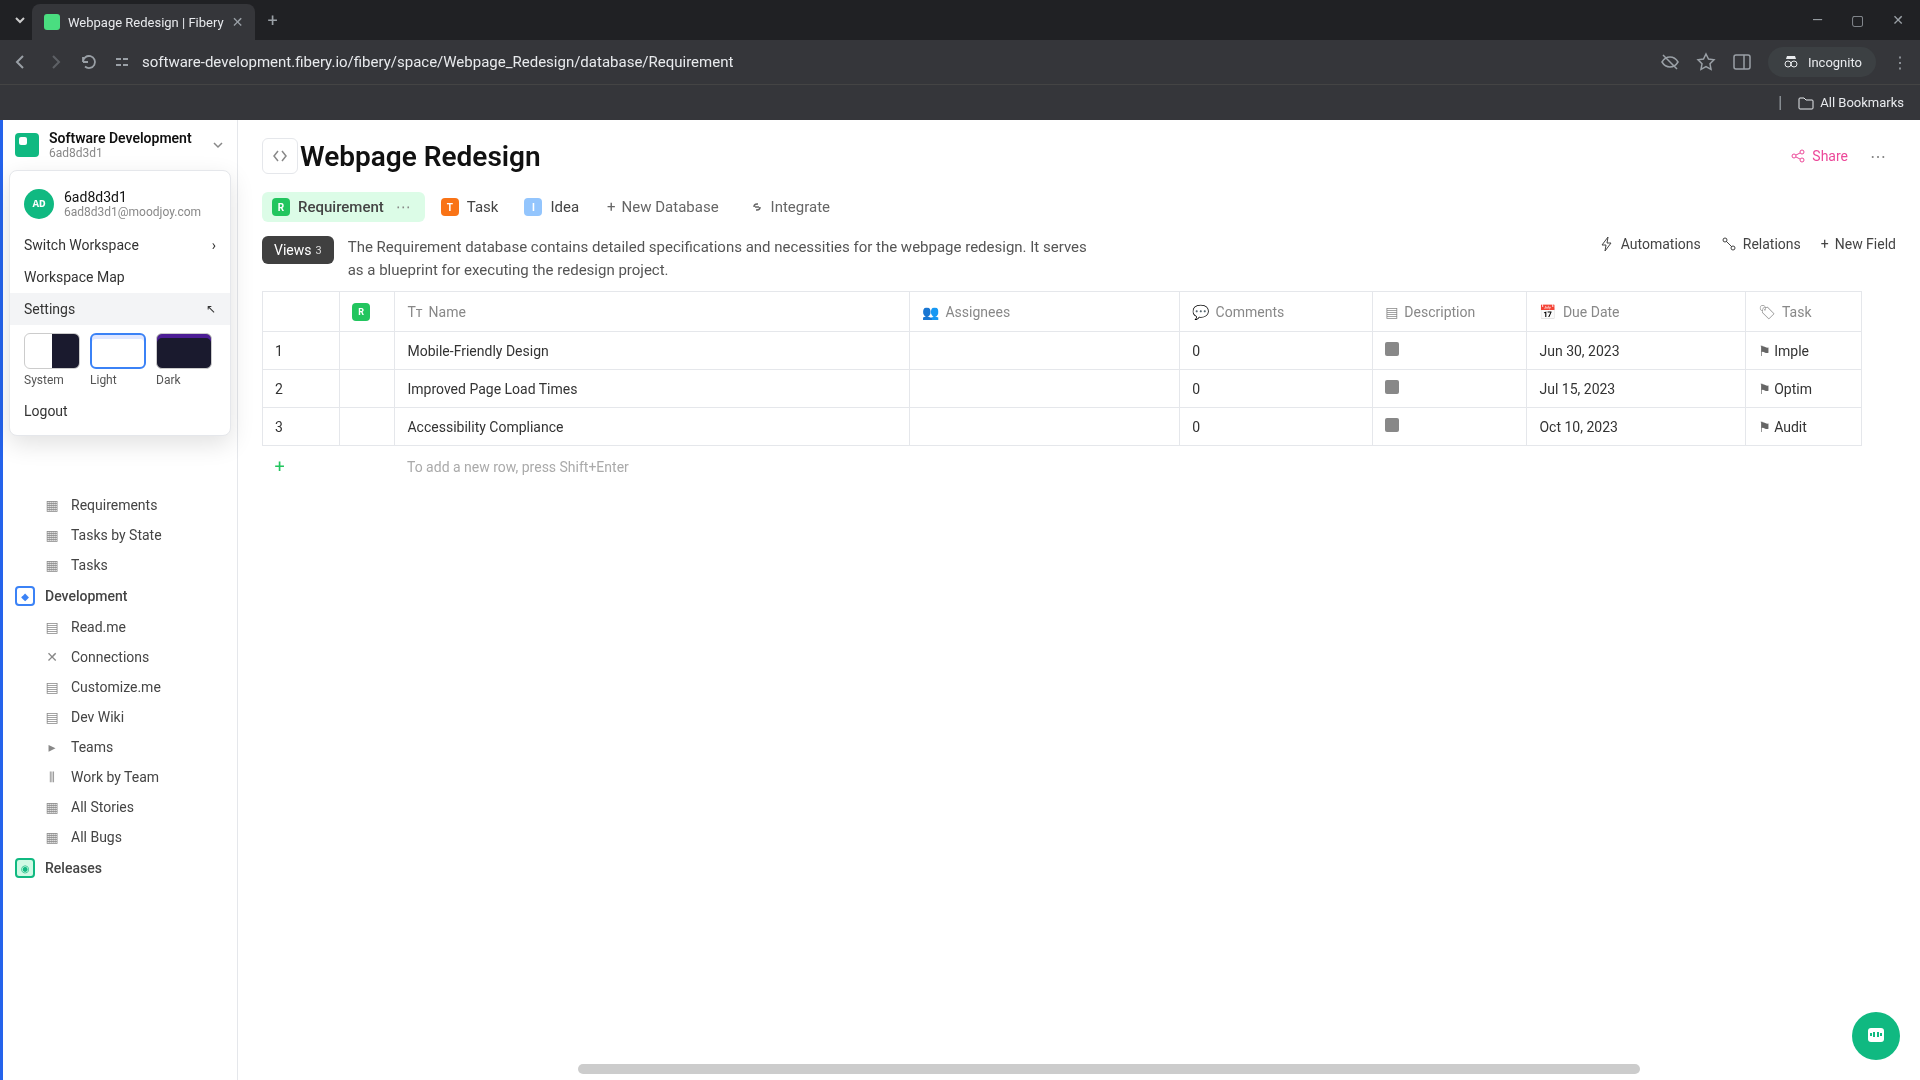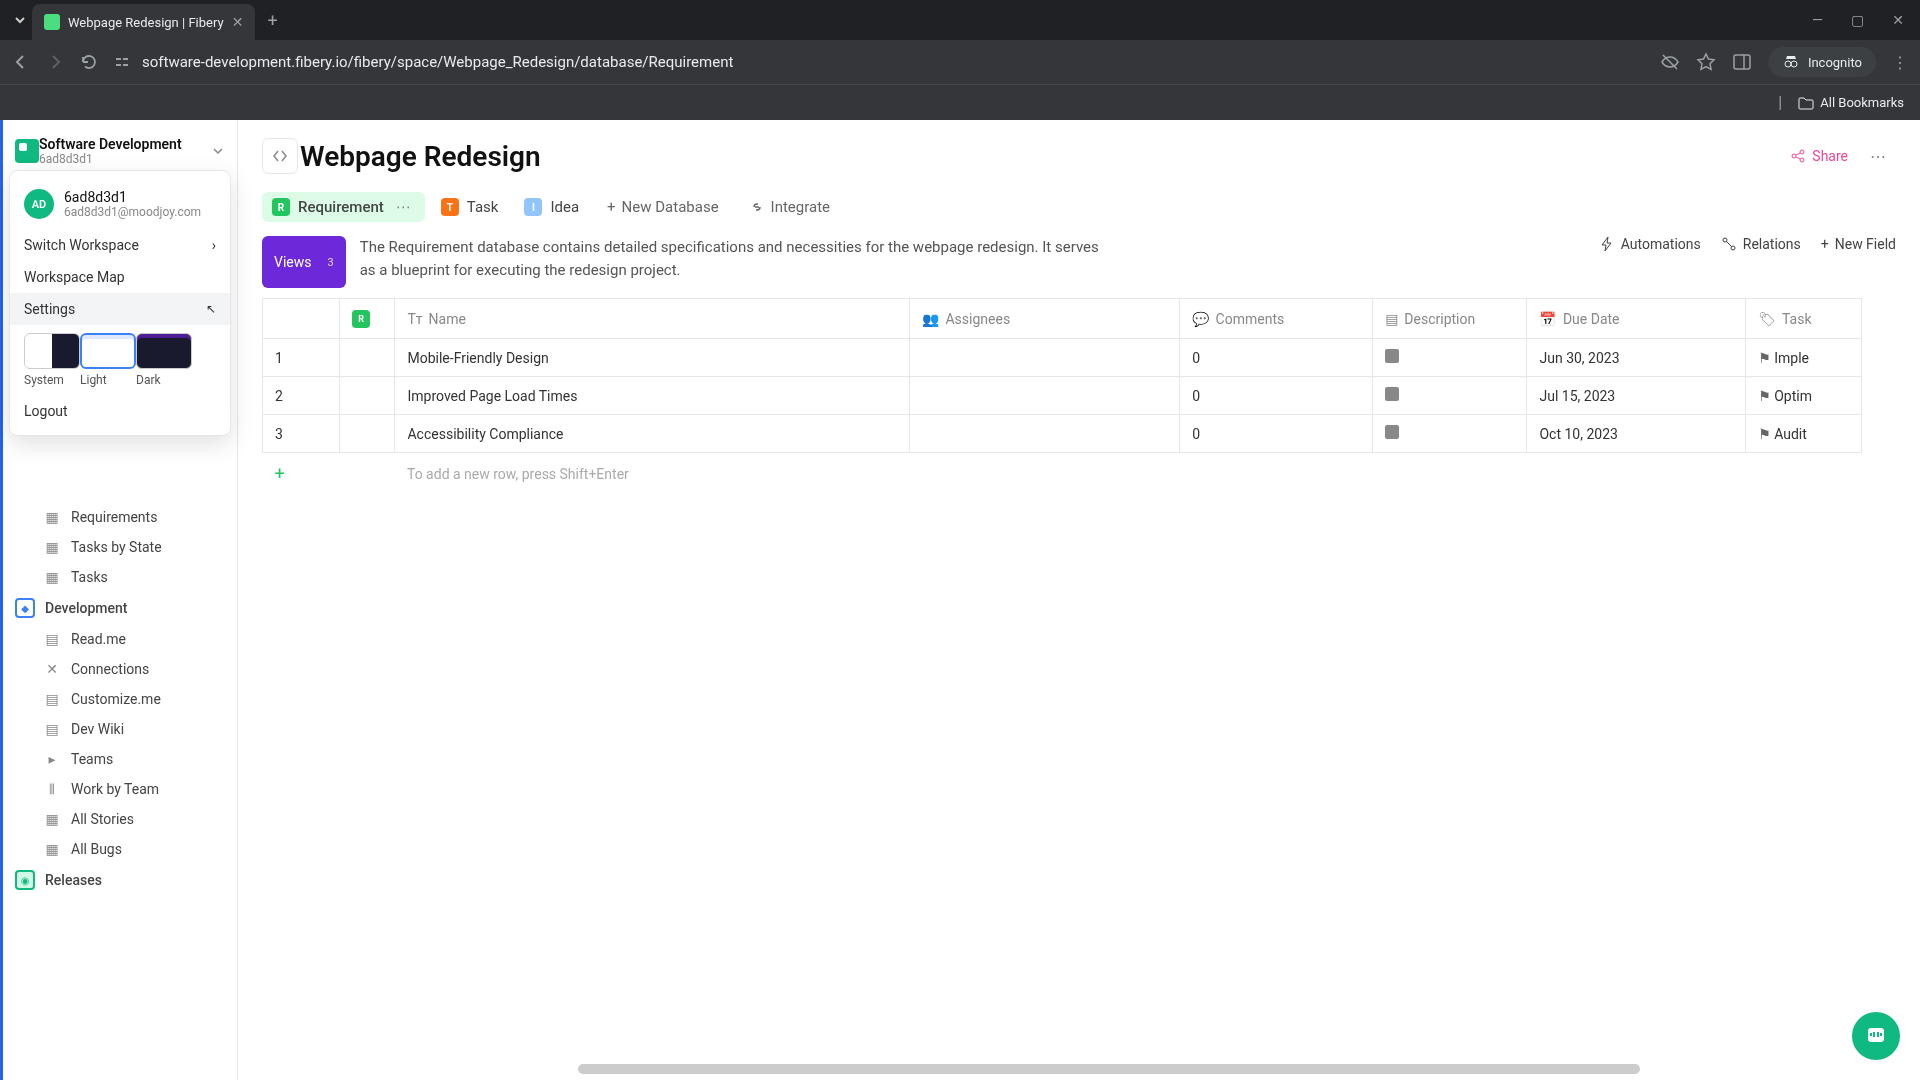--- a/index.html
+++ b/index.html
@@ -26,37 +26,37 @@
 
 
 .bookmarks-bar { background: #35363a; height: 36px; display: flex; align-items: center; justify-content: flex-end; padding: 0 16px; border-top: 1px solid #444; }
 .bookmarks-item { display: flex; align-items: center; gap: 6px; color: #e8eaed; font-size: 13px; }
 
 
 .app { display: flex; height: calc(1080px - 120px); position: relative; }
 
 
 .sidebar { width: 238px; border-right: 1px solid #e5e7eb; position: relative; border-left: 3px solid #2563eb; }
-.workspace-header { padding: 16px 12px; display: flex; align-items: center; }
+.workspace-header { padding: 10px 12px; display: flex; align-items: center; gap: 10px; }
 .workspace-icon { width: 24px; height: 24px; background: #10b981; border-radius: 4px; position: relative; }
 .workspace-icon::after { content: ''; position: absolute; width: 8px; height: 8px; background: #fff; border-radius: 2px; top: 4px; left: 4px; }
 .workspace-info { flex: 1; }
 .workspace-name { font-size: 14px; font-weight: 600; color: #111; }
 .workspace-id { font-size: 12px; color: #888; }
 .chevron { color: #888; }
 
 
 .ws-menu { position: absolute; top: 50px; left: 6px; right: 6px; background: #fff; border: 1px solid #e5e7eb; border-radius: 8px; box-shadow: 0 8px 24px rgba(0,0,0,0.12); z-index: 100; padding: 8px 0; }
 .ws-user { display: flex; gap: 10px; padding: 10px 14px; align-items: center; }
-.ws-avatar { width: 30px; height: 30px; border-radius: 50%; background: #10b981; color: #fff; display: flex; align-items: center; justify-content: center; font-size: 11px; font-weight: 600; }
+.ws-avatar { width: 30px; height: 30px; border-radius: 50%; background: #10b981; color: #fff; display: flex; align-items: center; justify-content: center; font-size: 11px; font-weight: 600; font-family: Liberation Mono, monospace; }
 .ws-user-name { font-size: 14px; color: #111; }
 .ws-user-email { font-size: 12px; color: #888; }
 .ws-item { padding: 8px 14px; font-size: 14px; color: #333; display: flex; justify-content: space-between; align-items: center; cursor: pointer; }
 .ws-item:hover, .ws-item.hover { background: #f3f4f6; }
-.theme-row { display: flex; padding: 8px 14px; }
+.theme-row { display: flex; gap: 10px; padding: 8px 14px; }
 .theme-option { display: flex; flex-direction: column; gap: 4px; align-items: flex-start; font-size: 12px; color: #555; }
 .theme-swatch { width: 56px; height: 36px; border-radius: 6px; border: 1px solid #ccc; }
 .theme-swatch.system { background: linear-gradient(90deg, #fff 50%, #1a1a2e 50%); }
 .theme-swatch.light { background: #fff; border: 2px solid #3b82f6; box-shadow: inset 0 4px 0 #e0e7ff; }
 .theme-swatch.dark { background: #1a1a2e; box-shadow: inset 0 4px 0 #4c1d95; }
 
 
 .sidebar-items { padding-top: 320px; }
 .sb-item { display: flex; align-items: center; gap: 10px; padding: 6px 12px 6px 40px; font-size: 14px; color: #444; cursor: pointer; }
 .sb-item.section { padding-left: 12px; font-weight: 500; }
@@ -78,21 +78,21 @@
 .db-tab.active { background: #dcfce7; font-weight: 500; }
 .db-badge { width: 18px; height: 18px; border-radius: 4px; display: flex; align-items: center; justify-content: center; font-size: 10px; font-weight: 700; color: #fff; }
 .db-badge.req { background: #22c55e; }
 .db-badge.task { background: #f97316; }
 .db-badge.idea { background: #93c5fd; }
 .db-tab-more { color: #888; padding: 0 4px; }
 .db-action { display: flex; align-items: center; gap: 6px; padding: 6px 12px; color: #666; font-size: 15px; cursor: pointer; }
 
 
 .views-row { display: flex; align-items: flex-start; gap: 14px; padding: 0 24px 10px; }
-.views-btn { background: #6d28d9; color: #fff; padding: 18px 12px; border-radius: 6px; font-size: 14px; display: flex; align-items: center; gap: 16px; }
+.views-btn { background: #404040; color: #fff; padding: 6px 12px; border-radius: 6px; font-size: 14px; display: flex; align-items: center; gap: 4px; }
 .views-count { font-size: 11px; opacity: 0.8; }
 .db-description { font-size: 15px; color: #555; line-height: 1.5; flex: 1; max-width: 740px; }
 .view-actions { display: flex; gap: 20px; margin-left: auto; }
 .view-action { display: flex; align-items: center; gap: 6px; font-size: 14px; color: #444; cursor: pointer; }
 
 
 .table-wrap { overflow-x: auto; flex: 1; position: relative; }
 .data-table { border-collapse: collapse; min-width: 1600px; margin-left: 24px; }
 .data-table th, .data-table td { border: 1px solid #e5e7eb; padding: 10px 12px; text-align: left; font-size: 14px; color: #333; font-weight: 400; }
 .data-table th { background: #fff; color: #666; font-weight: 400; }

